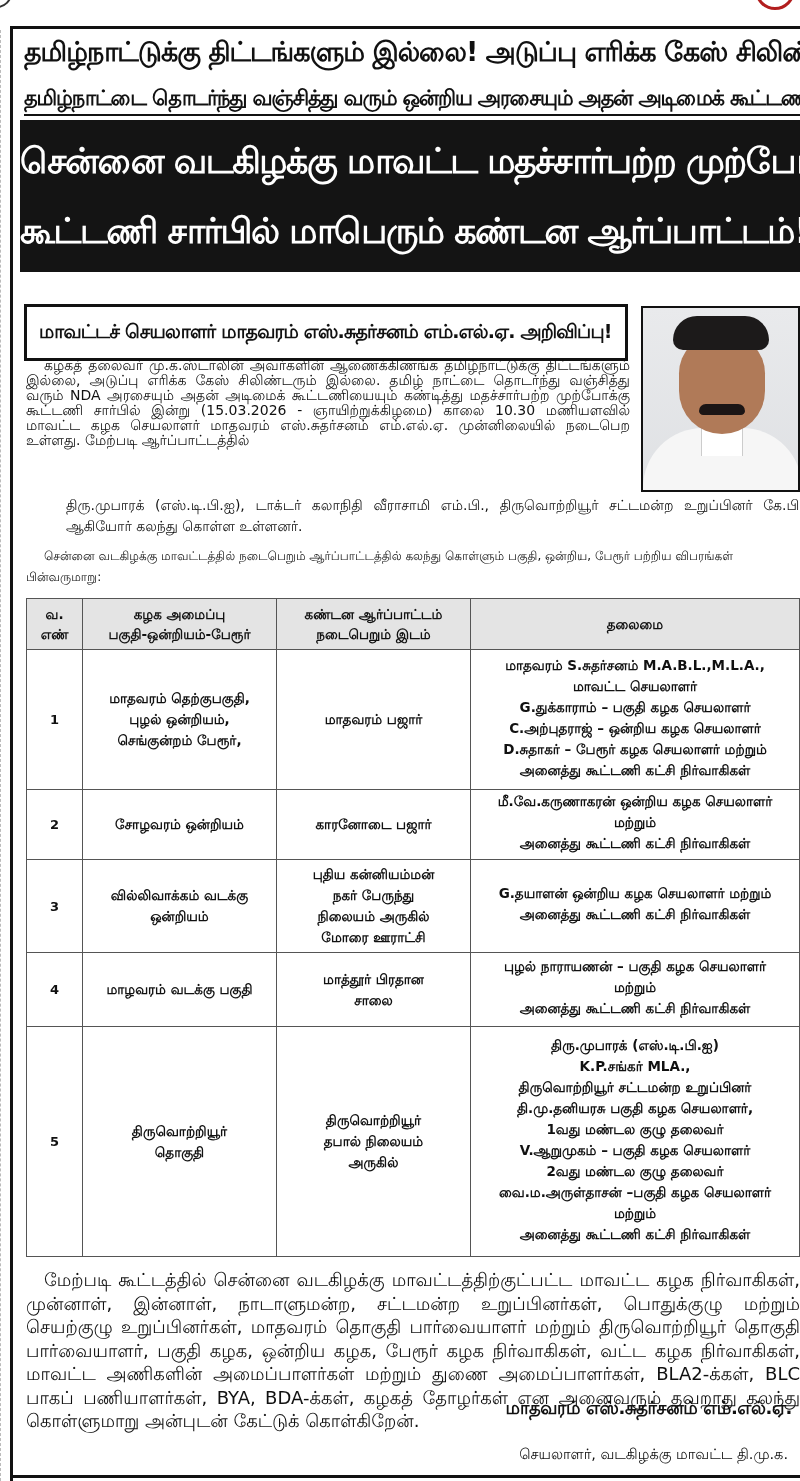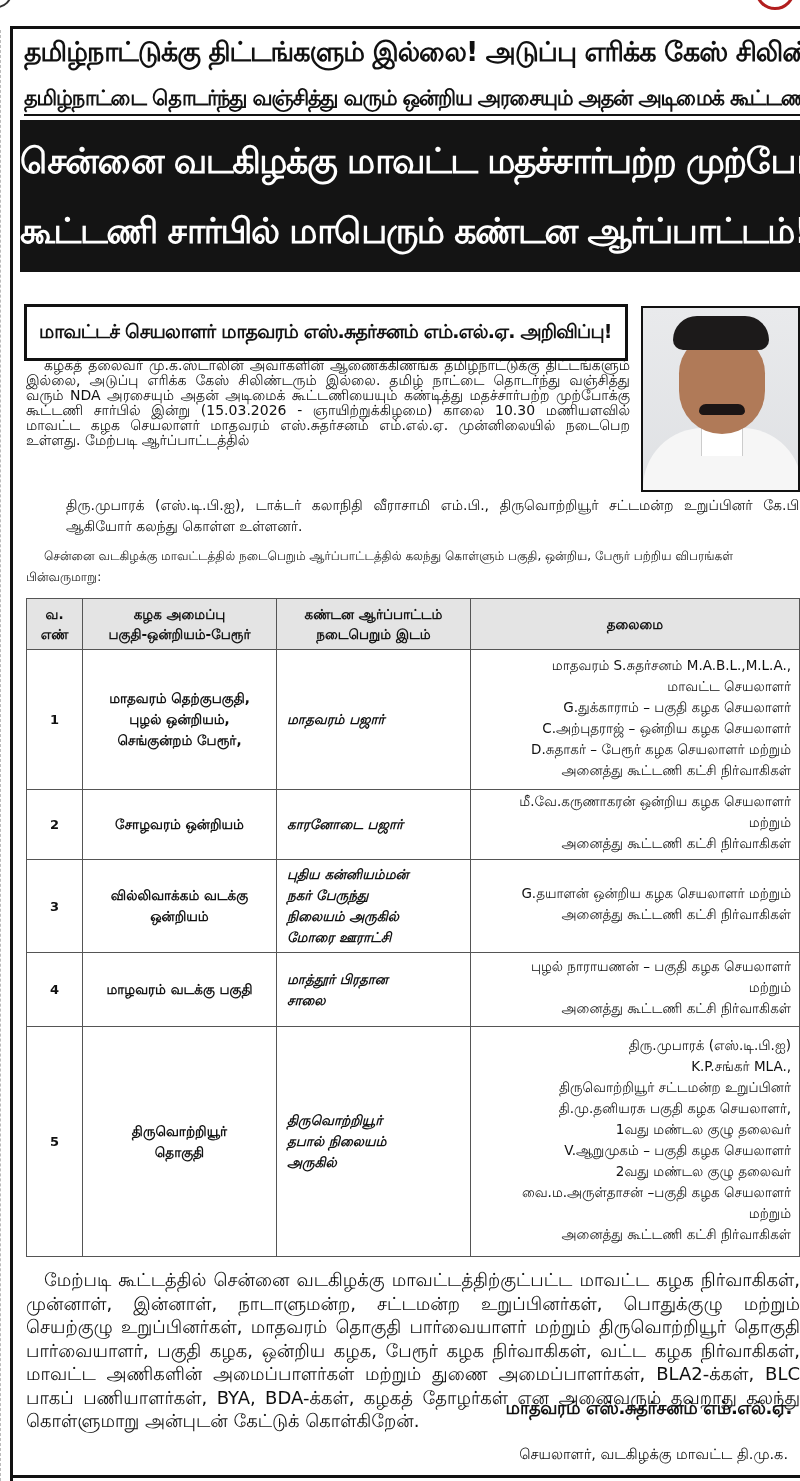--- a/index.html
+++ b/index.html
@@ -33,22 +33,22 @@
   .body-para { position: absolute; left: 26px; top: 358px; width: 604px; font-size: 14px; line-height: 15px; text-align: justify; }
   .body-para .indent { display: inline-block; width: 18px; }
   .body-wide { position: absolute; left: 26px; top: 495px; width: 774px; font-size: 14px; line-height: 20.8px; text-align: justify; margin-left: 40px; }
   .para2 { position: absolute; left: 26px; top: 546px; width: 774px; font-size: 12px; line-height: 21px; }
 
   table.programs { position: absolute; left: 26px; top: 598px; width: 774px; border-collapse: collapse; font-size: 13.5px; }
   table.programs th, table.programs td { border: 1px solid #555; vertical-align: middle; }
   table.programs th { background: #e4e4e4; font-weight: bold; text-align: center; font-size: 13.5px; line-height: 20px; padding: 5px 4px; }
   table.programs td.num { width: 56px; text-align: center; font-weight: bold; font-size: 13px; }
   table.programs td.unit { width: 194px; text-align: center; font-weight: bold; line-height: 21px; padding: 4px 21px; }
-  table.programs td.venue { width: 194px; text-align: left; font-weight: bold; line-height: 21px; padding: 4px 10px; font-style: italic; }
-  table.programs td.leaders { text-align: right; font-weight: normal; line-height: 21px; padding: 0 8px 4px 8px; }
+  table.programs td.venue { width: 194px; text-align: center; font-weight: bold; line-height: 21px; padding: 4px 10px; }
+  table.programs td.leaders { text-align: center; font-weight: bold; line-height: 21px; padding: 0 8px 4px 8px; }
   .leader-line { display: block; white-space: nowrap; }
 
   .closing { position: absolute; left: 26px; top: 1268px; width: 774px; font-size: 18px; line-height: 23.5px; text-align: justify; }
   .closing .indent { display: inline-block; width: 18px; }
 
   .sign-name { position: absolute; right: 8px; top: 1397px; font-weight: bold; font-size: 18px; white-space: nowrap; letter-spacing: -0.4px; }
   .sign-title { position: absolute; right: 12px; top: 1446px; font-size: 14.5px; white-space: nowrap; }
   .bottom-rule { position: absolute; left: 10px; top: 1475px; width: 790px; height: 3px; background: #111; }
 </style>
 </head>

